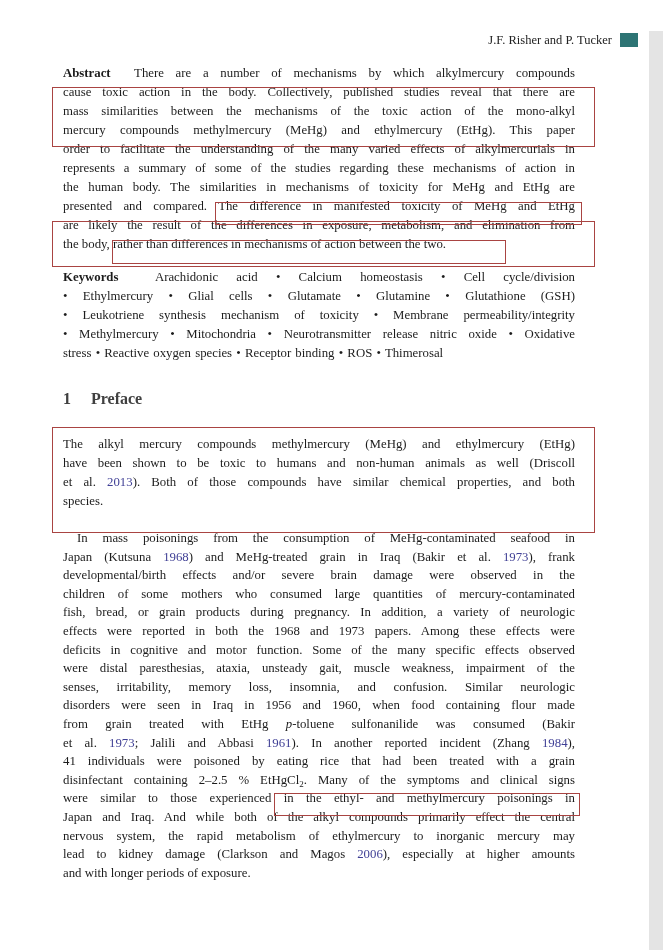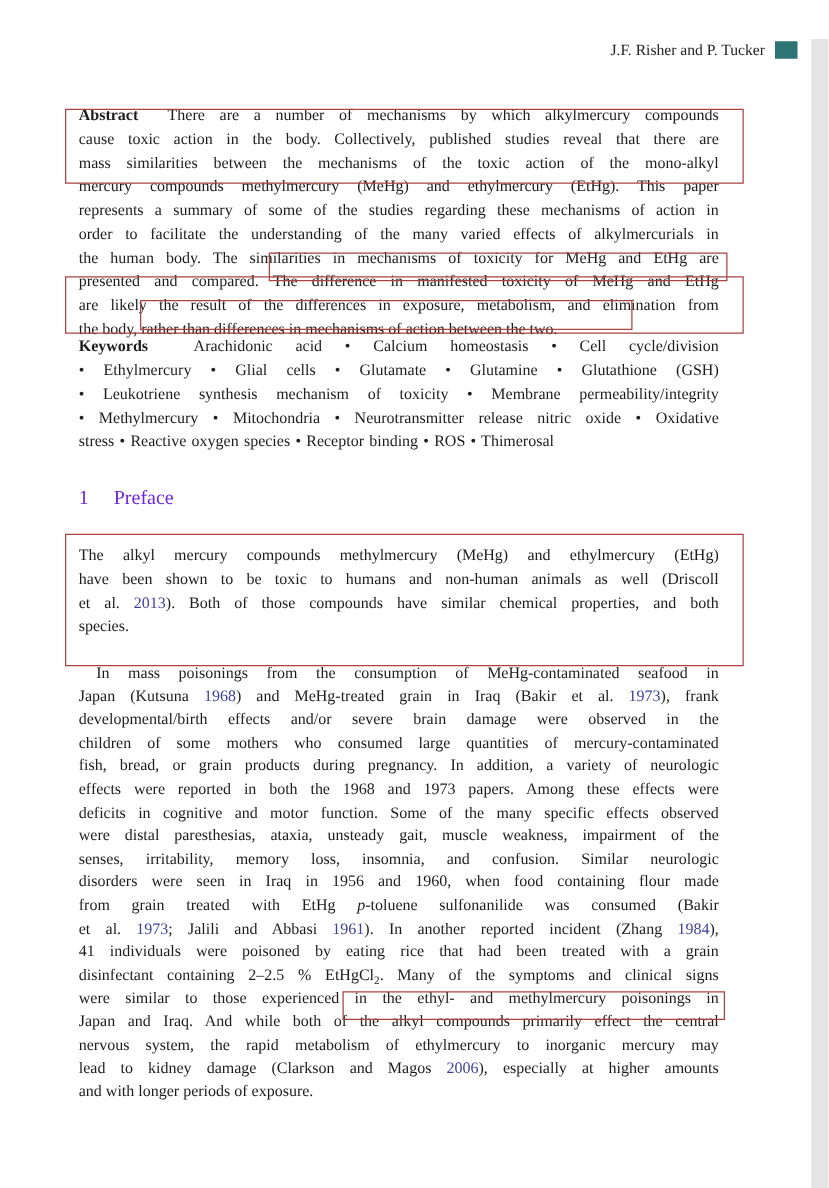--- a/index.html
+++ b/index.html
@@ -21,29 +21,29 @@
     position:absolute;left:63px;top:2px;width:549px;
     text-align:right;font-size:12.5px;color:#222;
   }
   .para{position:absolute;left:63px;width:512px;}
   .tl{
     font-size:12.8px;
     text-align:justify;
     text-align-last:justify;
   }
   .para .tl:last-child{text-align-last:left;}
-  .abstract{top:52px;line-height:19px;}
+  .abstract{top:33px;line-height:19px;}
   .keywords{top:237px;line-height:19px;}
   .keywords .tl{word-spacing:1px;}
   .preface{top:404px;line-height:19px;font-family:Liberation Serif, serif;}
   .body-par{top:498px;line-height:18.6px;}
   .indent-first .tl:first-child{text-indent:14px;}
   .section-heading{
     position:absolute;left:63px;top:359px;margin:0;
-    font-size:16px;font-weight:normal;color:#6d28d9;
+    font-size:16px;font-weight:bold;color:#404040;
   }
   .sec-num{margin-right:16px;}
   .cite{color:var(--citation_blue,#3f3f95);}
   .tl i{font-style:italic;}
   .tl sub{font-size:9px;vertical-align:-3px;line-height:0;}
   .ann-box{
     position:absolute;
     border:1.5px solid var(--annotation_red,#a94442);
     background:transparent;
     pointer-events:none;
@@ -59,22 +59,22 @@
 <div class="page">
   <div class="edge-strip"></div>
 
   <div class="running-head">J.F. Risher and P. Tucker</div>
 
   <div class="para abstract">
       <div class="tl"><b>Abstract</b>&nbsp;&nbsp;There are a number of mechanisms by which alkylmercury compounds</div>
       <div class="tl">cause toxic action in the body. Collectively, published studies reveal that there are</div>
       <div class="tl">mass similarities between the mechanisms of the toxic action of the mono-alkyl</div>
       <div class="tl">mercury compounds methylmercury (MeHg) and ethylmercury (EtHg). This paper</div>
+      <div class="tl">order to facilitate the understanding of the many varied effects of alkylmercurials in</div>
       <div class="tl">represents a summary of some of the studies regarding these mechanisms of action in</div>
-      <div class="tl">order to facilitate the understanding of the many varied effects of alkylmercurials in</div>
       <div class="tl">the human body. The similarities in mechanisms of toxicity for MeHg and EtHg are</div>
       <div class="tl">presented and compared. The difference in manifested toxicity of MeHg and EtHg</div>
       <div class="tl">are likely the result of the differences in exposure, metabolism, and elimination from</div>
       <div class="tl">the body, rather than differences in mechanisms of action between the two.</div>
     </div>
 
   <div class="para keywords">
       <div class="tl"><b>Keywords</b>&nbsp;&nbsp;Arachidonic acid • Calcium homeostasis • Cell cycle/division</div>
       <div class="tl">• Ethylmercury • Glial cells • Glutamate • Glutamine • Glutathione (GSH)</div>
       <div class="tl">• Leukotriene synthesis mechanism of toxicity • Membrane permeability/integrity</div>

